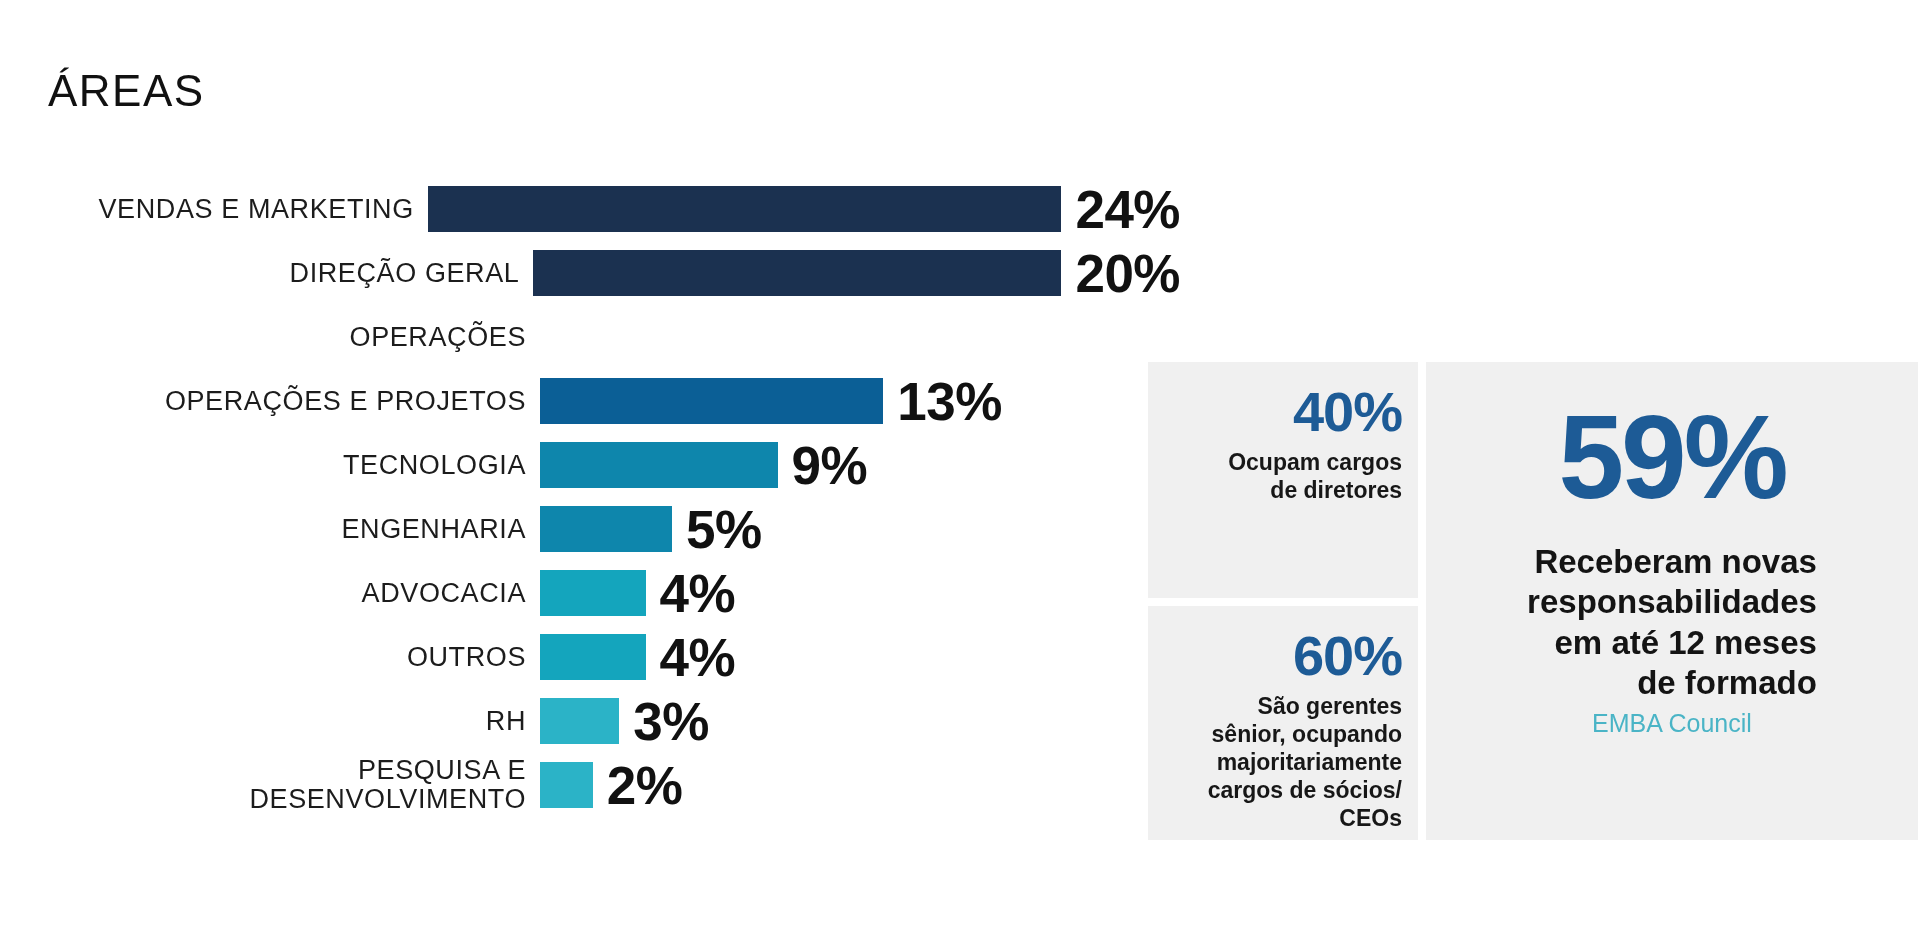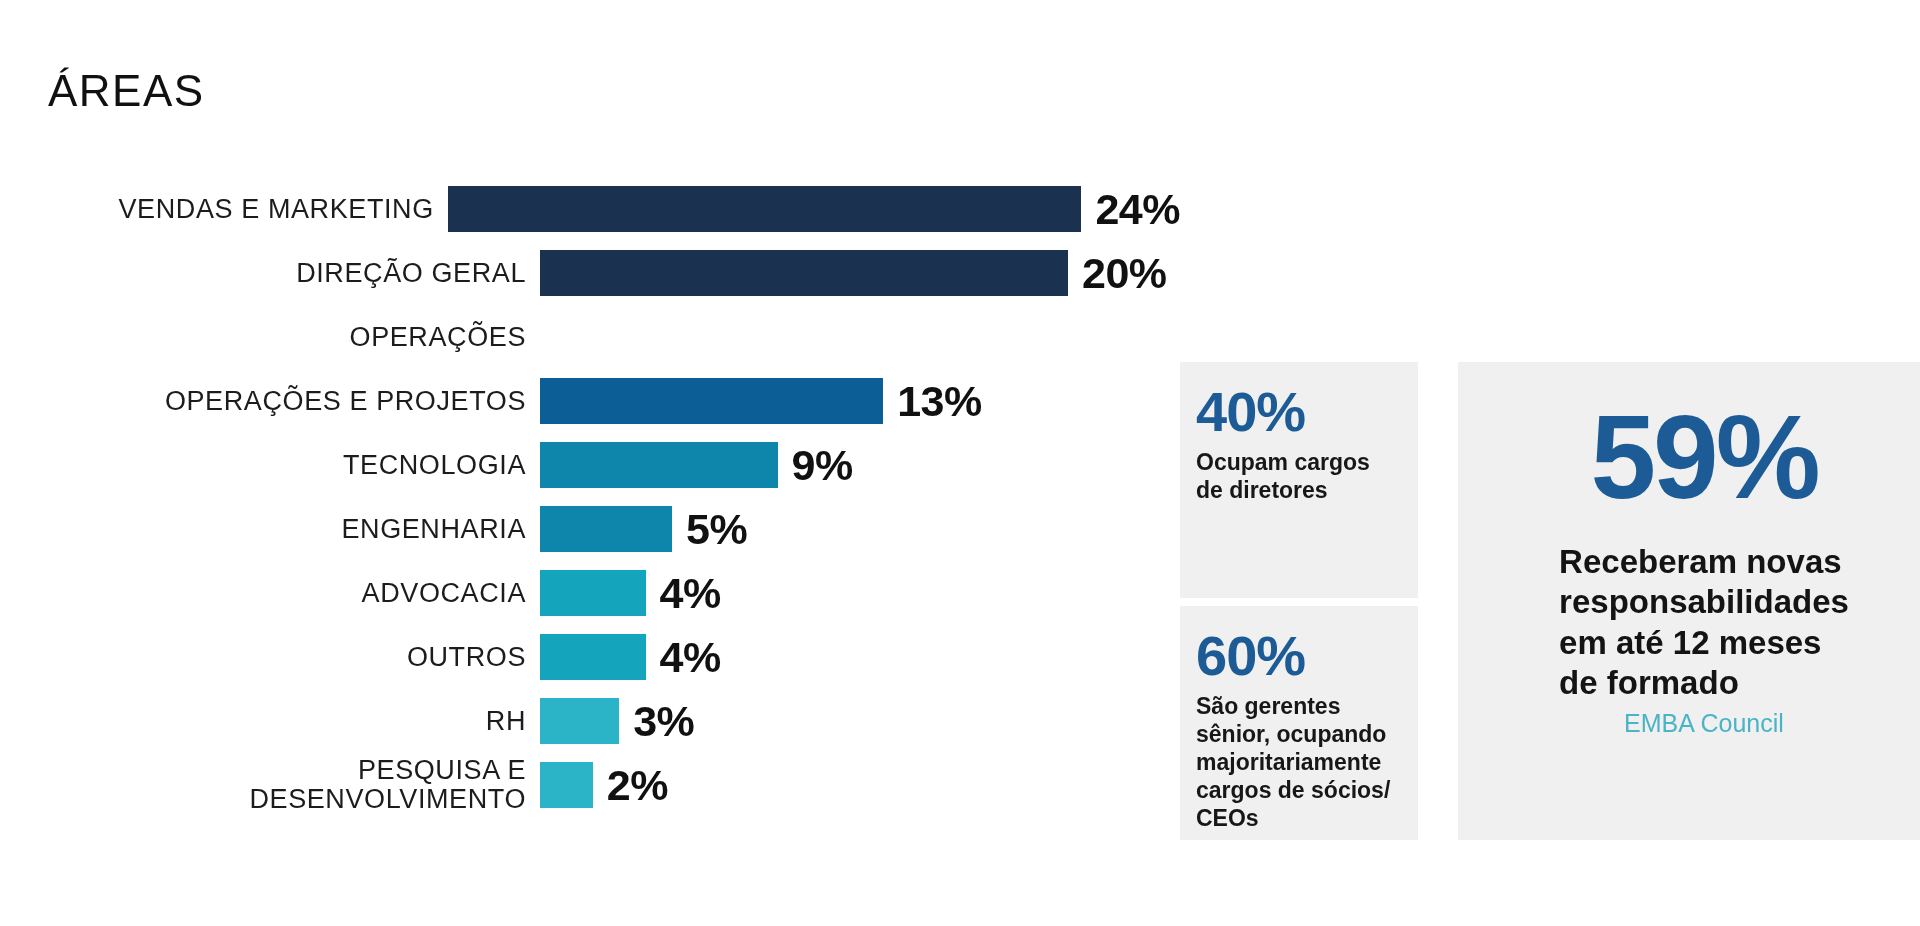--- a/index.html
+++ b/index.html
@@ -68,21 +68,21 @@
     align-items: center;
     flex: 1;
   }
 
   .bar {
     height: 46px;
     border-radius: 0;
   }
 
   .bar-value {
-    font-size: 43px;
+    font-size: 53px;
     font-weight: 700;
     color: #111111;
     margin-left: 14px;
     letter-spacing: -0.5px;
     white-space: nowrap;
   }
 
   
   .bar-row.two-line .bar-label {
     font-size: 27px;
@@ -102,23 +102,22 @@
   .stat-col-small {
     display: flex;
     flex-direction: column;
     gap: 8px;
     width: 270px;
   }
 
   .stat-box {
     background: #f0f0f0;
     box-sizing: border-box;
-    text-align: left;
+    text-align: right;
     padding: 22px 16px 20px 16px;
-    margin-left: 32px;
   }
 
   .stat-box.small-a { height: 236px; }
   .stat-box.small-b { height: 234px; }
 
   .stat-number {
     font-size: 56px;
     font-weight: 700;
     color: #1d5b96;
     line-height: 1.0;

